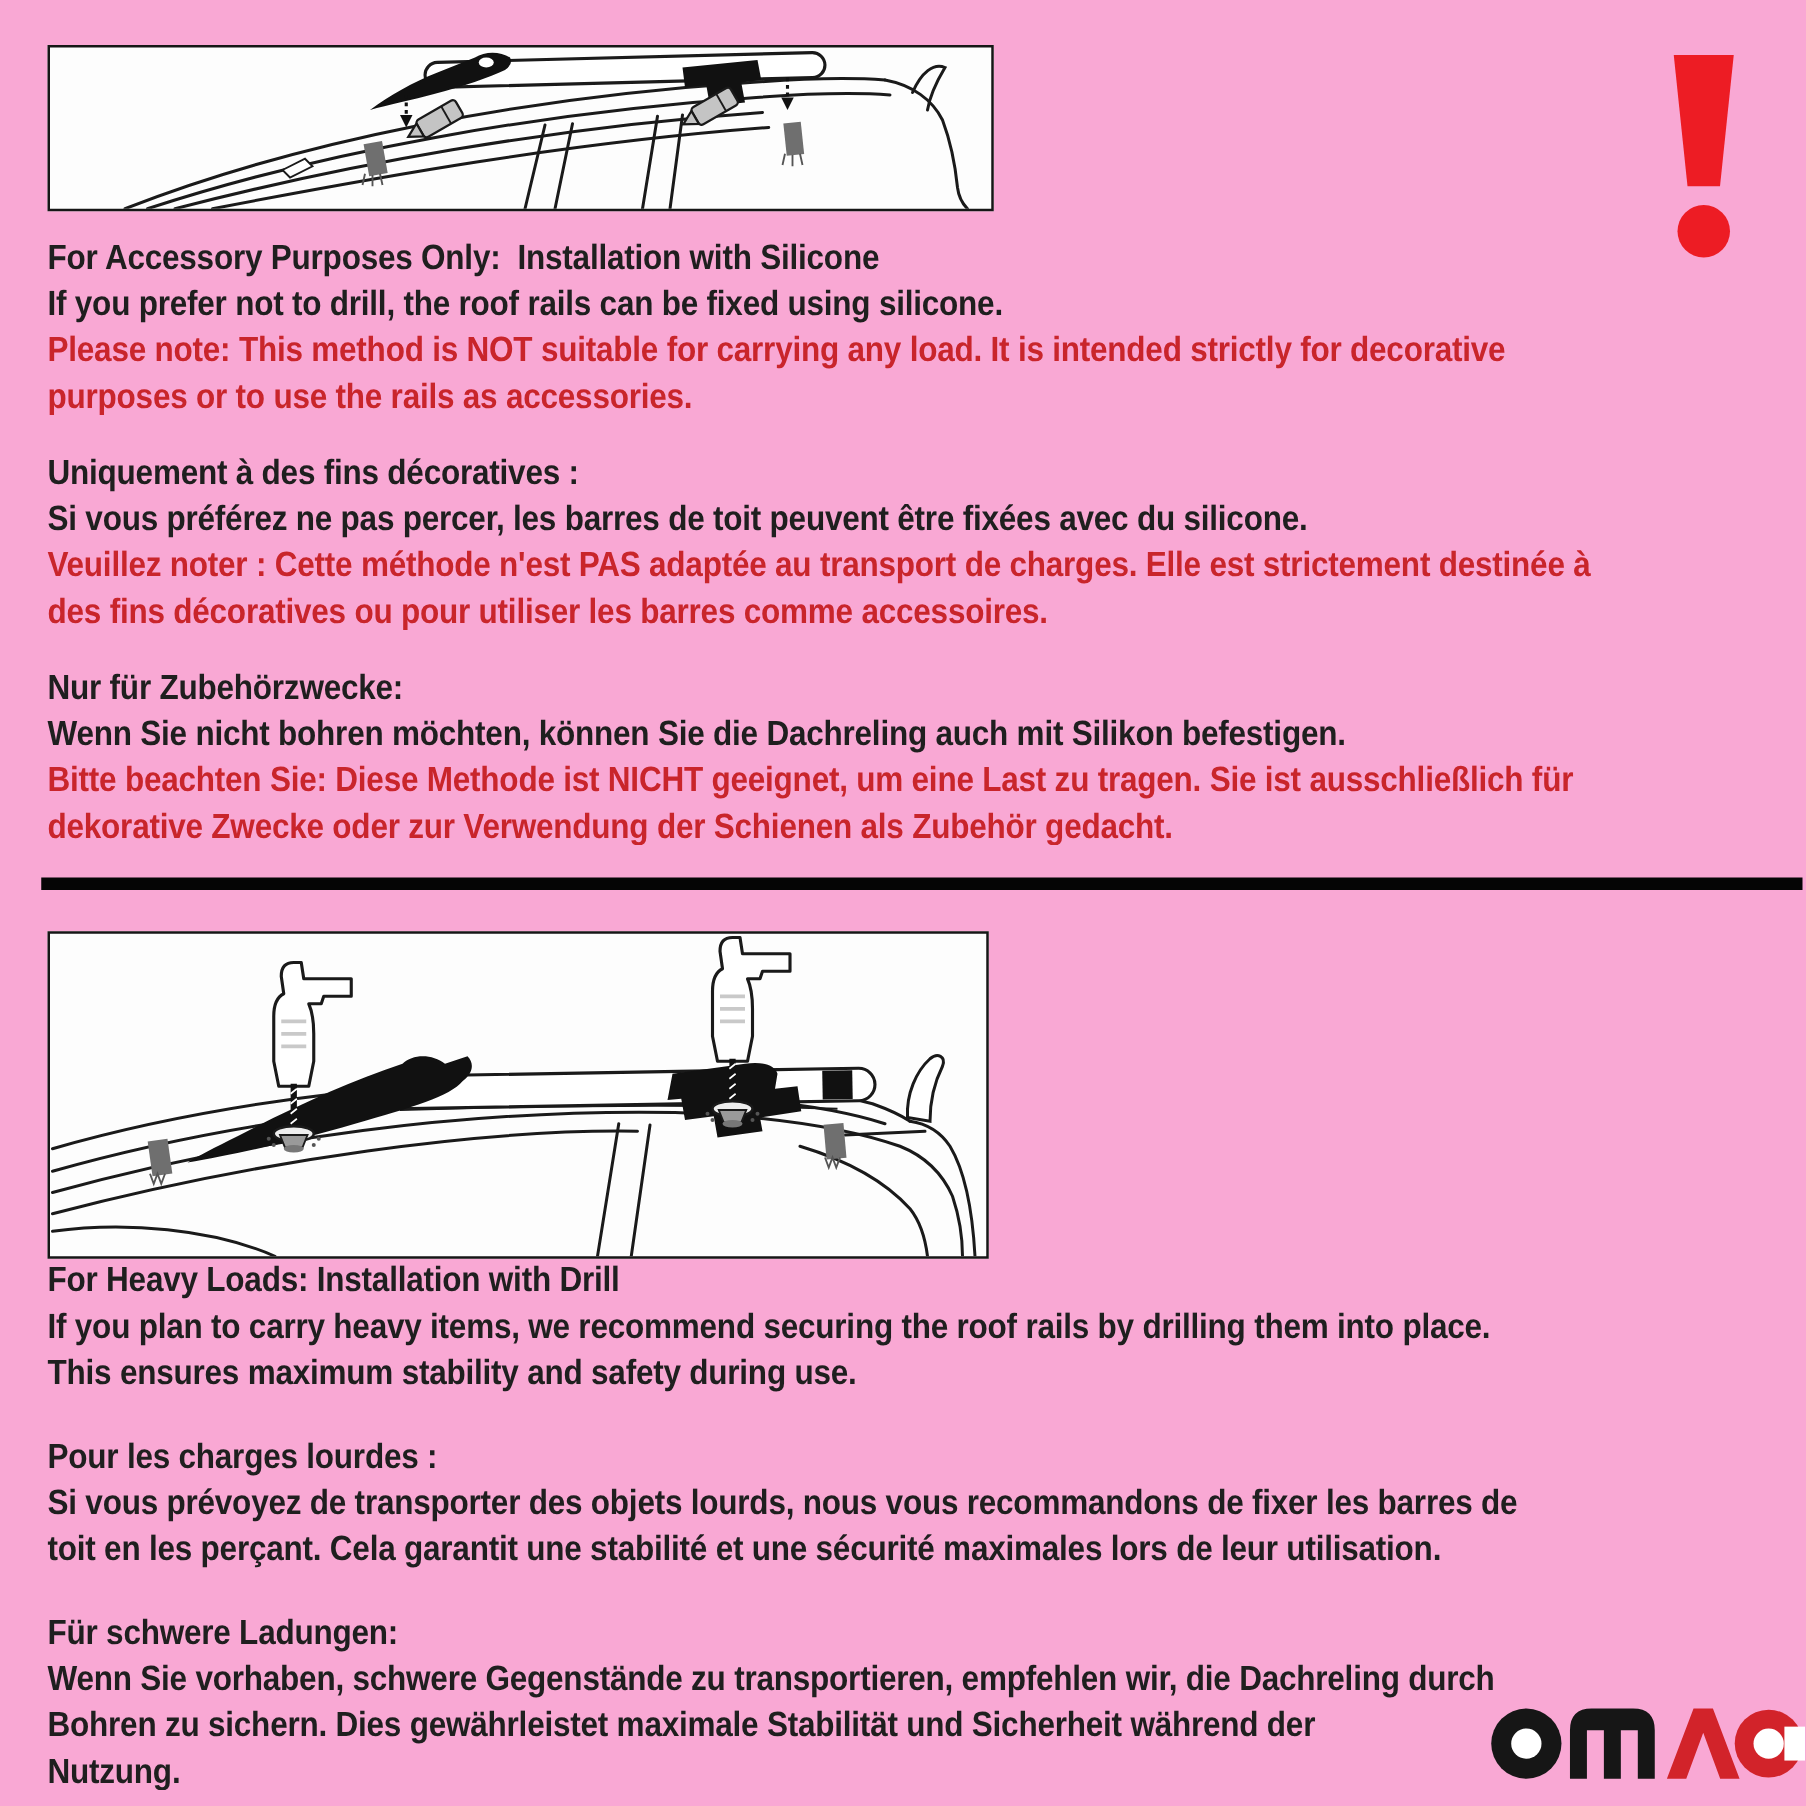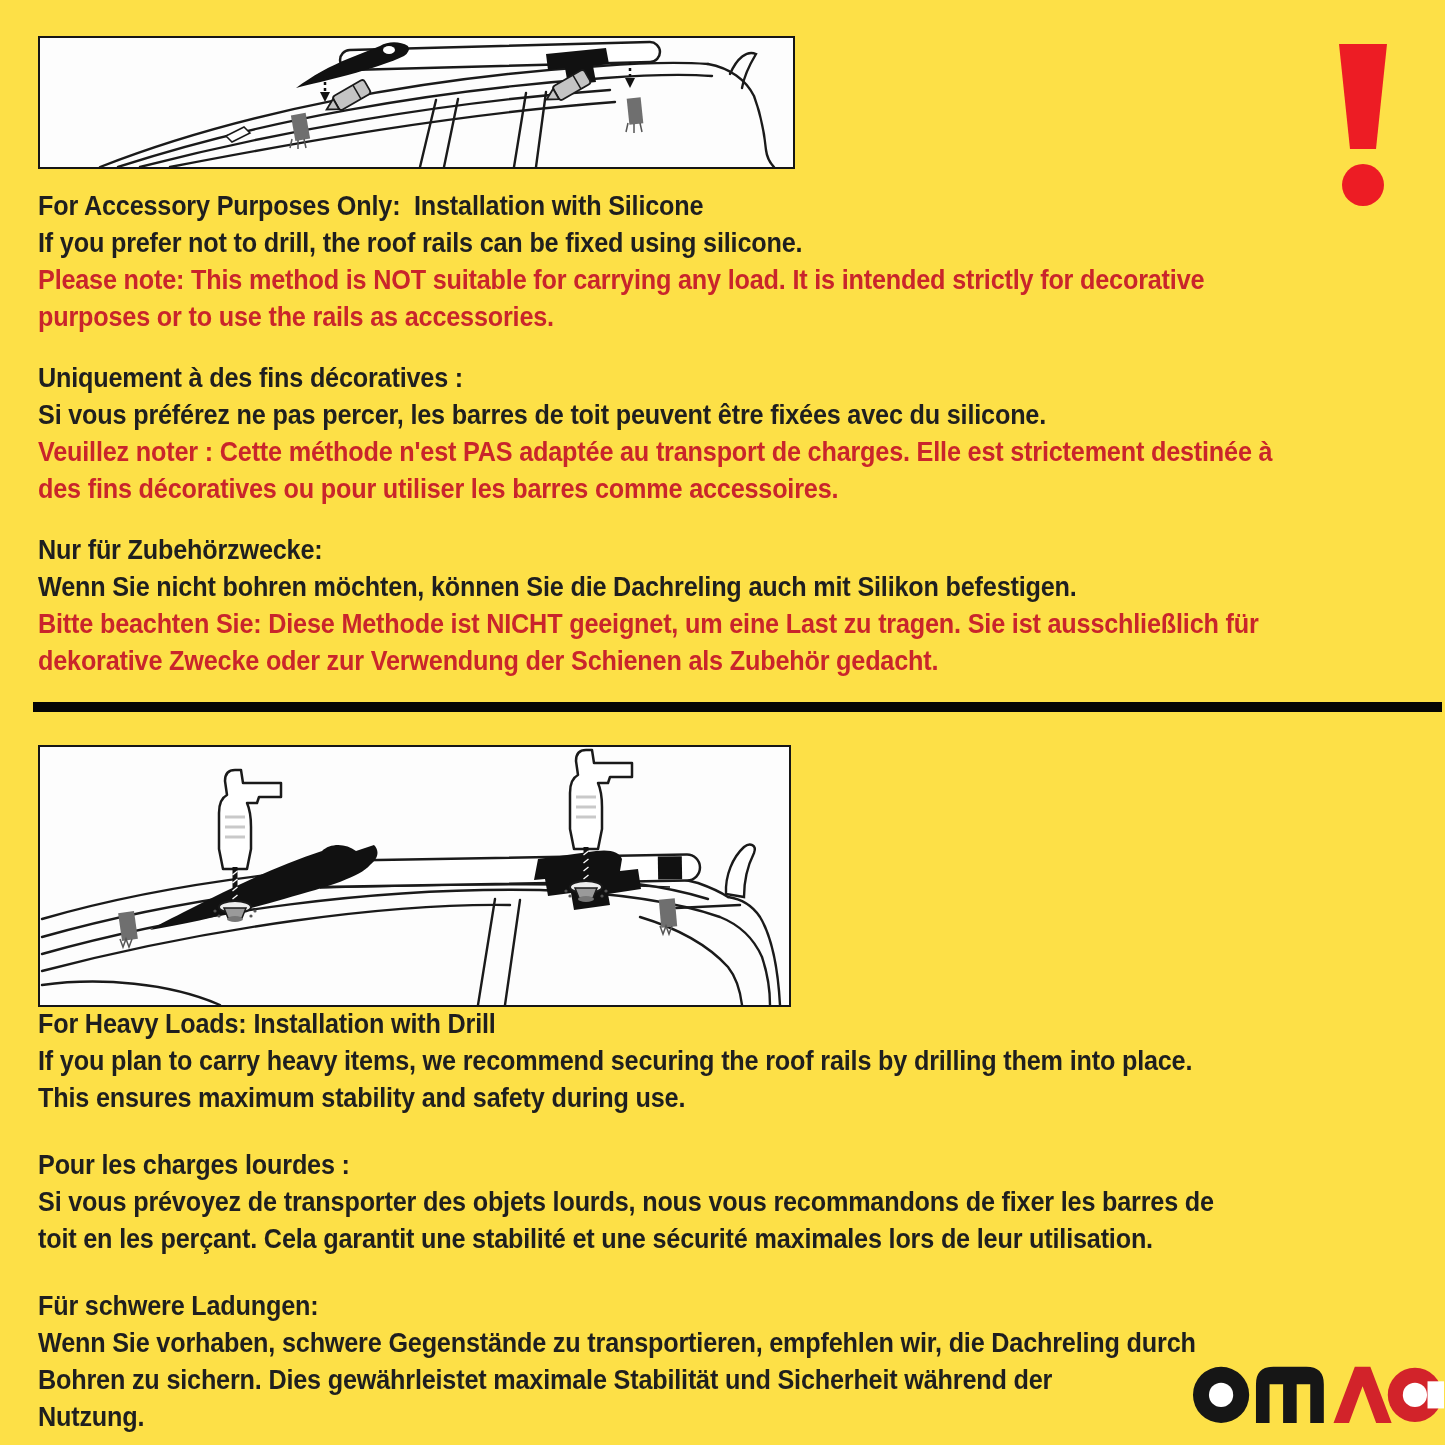--- a/index.html
+++ b/index.html
@@ -1,16 +1,16 @@
 <!DOCTYPE html>
 <html><head>
 <meta charset="utf-8">
 <style>
   html,body{margin:0;padding:0;background:#ffffff;}
-  #page{position:relative;width:1445px;height:1445px;background:#fde047;overflow:hidden;
+  #page{position:relative;width:1445px;height:1445px;background:#f9a8d4;overflow:hidden;
         font-family:"Liberation Sans",sans-serif;}
   .illus-box{position:absolute;border:2px solid #161616;background:#fdfdfd;box-sizing:border-box;}
   #box1{left:38px;top:36px;width:757px;height:133px;}
   #box2{left:38px;top:745px;width:753px;height:262px;}
   .illus-box svg{display:block;width:100%;height:100%;}
   .tblock{position:absolute;left:38px;transform:scaleX(0.9);transform-origin:left top;}
   .line{font-weight:bold;font-size:28px;line-height:37px;letter-spacing:-0.2px;
         white-space:pre;color:#1f1f1f;}
   .line.red{color:#c9252b;}
   #divider{position:absolute;left:33px;top:702px;width:1409px;height:10px;background:#050505;}

